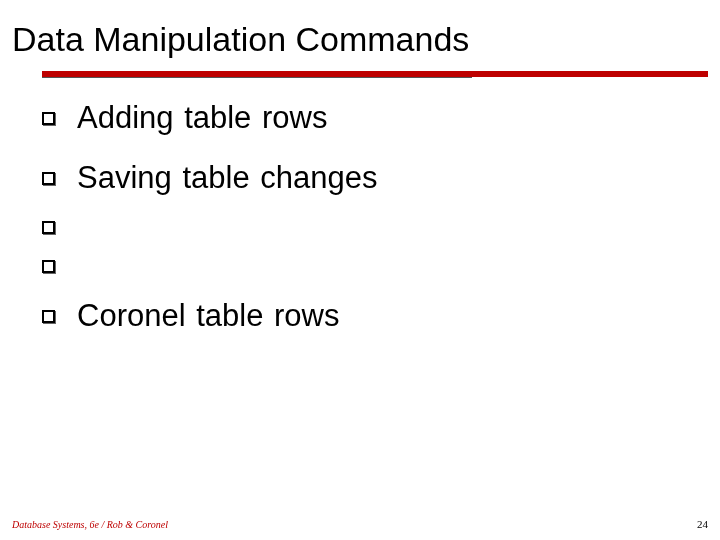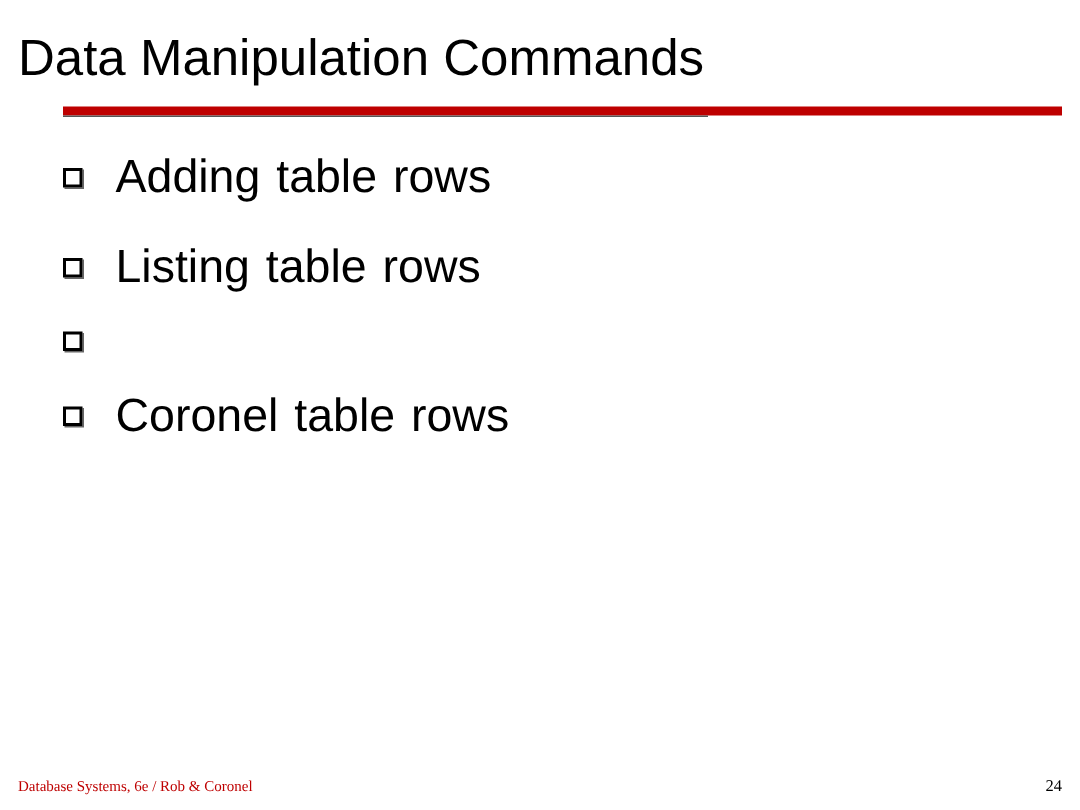--- a/index.html
+++ b/index.html
@@ -7,40 +7,43 @@
   .slide { width: 720px; height: 540px; position: relative; padding: 20px 12px 0 12px; }
   .title { font-size: 34px; font-weight: 400; letter-spacing: 0px; margin-bottom: 6px; }
   .rule-wrap { position: relative; height: 16px; margin-bottom: 20px; }
   .rule-main { position: absolute; left: 30px; right: 0; top: 6px; height: 6px; background: #be0000; }
   .rule-tail { position: absolute; left: 30px; width: 430px; top: 12px; height: 1px; background: #555; }
   .bullets { padding-left: 30px; }
   .item { display: flex; align-items: center; margin-bottom: 26px; }
   .sq { width: 13px; height: 13px; border: 2px solid #000; background: #fff; flex: 0 0 auto; margin-right: 22px; box-shadow: 1px 1px 0 rgba(0,0,0,0.6); }
   .txt { font-size: 31px; line-height: 1.1; word-spacing: 2px; }
   .footer { position: absolute; bottom: 10px; left: 12px; right: 12px; display: flex; justify-content: space-between; align-items: flex-end; }
-  .footer-left { font-family: Georgia, 'Times New Roman', serif; font-size: 10px; color: #be0000; }
+  .footer-left { font-family: Georgia, 'Times New Roman', serif; font-style: italic; font-size: 10px; color: #be0000; }
   .footer-right { font-family: Georgia, 'Times New Roman', serif; font-size: 11px; color: #000; margin-top: 20px; }
 </style>
 </head>
 <body>
 
 <div class="slide">
   <h1 class="title">Data Manipulation Commands</h1>
   <div class="rule-wrap">
     <div class="rule-main"></div>
     <div class="rule-tail"></div>
   </div>
   <div class="bullets">
     <div class="item">
       <span class="sq"></span>
       <span class="txt">Adding table rows</span>
     </div>
     <div class="item">
       <span class="sq"></span>
-      <span class="txt">Listing table rows</span>
+      <span class="txt">Saving table changes</span>
+    </div>
+    <div class="item">
+      <span class="sq"></span>
     </div>
     <div class="item">
       <span class="sq"></span>
     </div>
     <div class="item">
       <span class="sq"></span>
       <span class="txt">Coronel table rows</span>
     </div>
   </div>
   <div class="footer">

